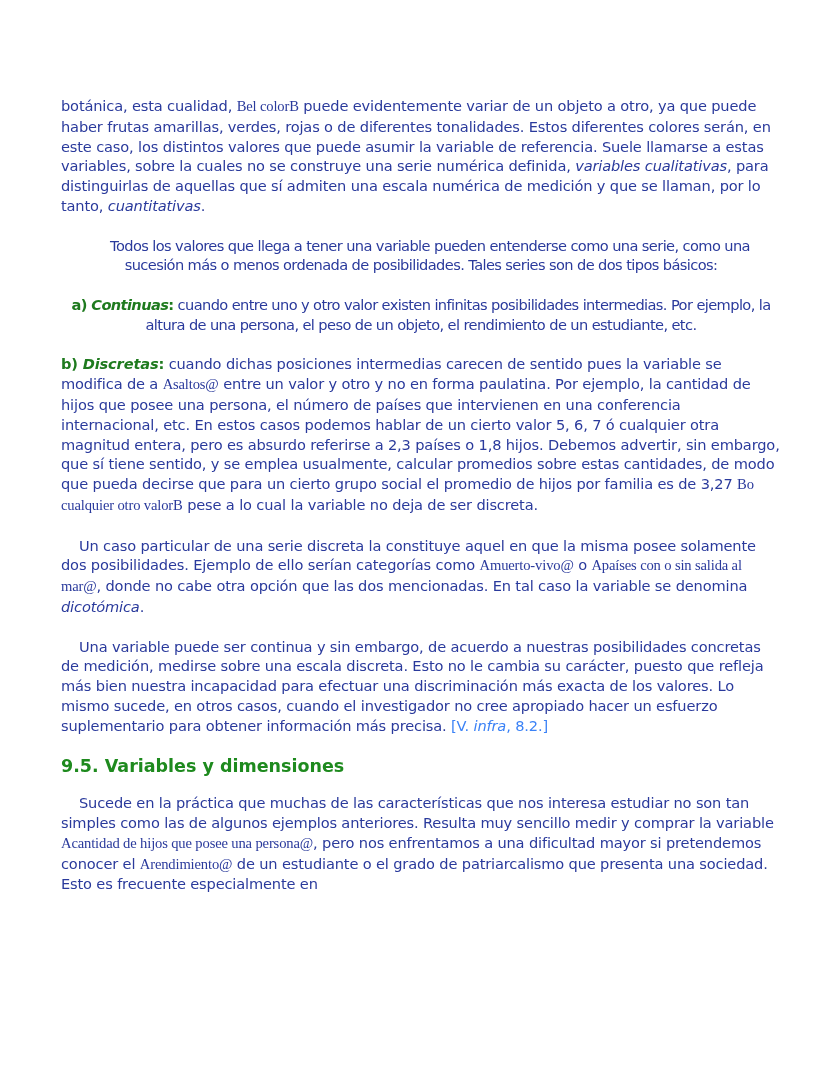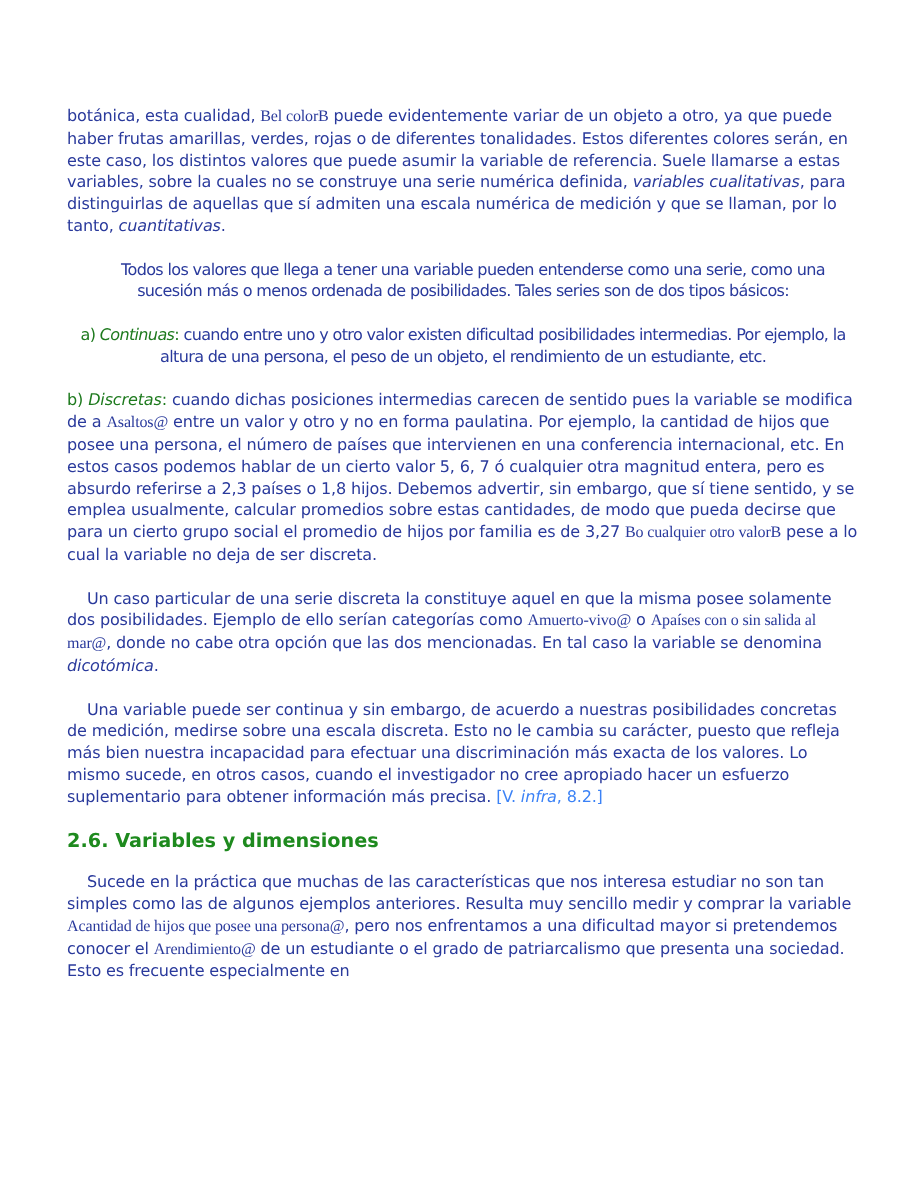--- a/index.html
+++ b/index.html
@@ -8,55 +8,55 @@
       font-family: "DejaVu Sans", sans-serif;
     }
     .page {
       position: absolute; left: 61px; top: 96px; width: 720px;
       color: #2a3a9c; font-size: 14.6px; line-height: 19.8px;
       letter-spacing: -0.15px;
     }
     p { margin: 0 0 19.8px 0; }
     .indent { text-indent: 18px; }
     .serif { font-family: Liberation Serif, serif; }
-    .label { color: #1e7a1e; font-weight: normal; }
+    .label { color: #1e7a1e; font-weight: bold; }
     .label i { font-style: italic; }
     .ref { color: #3b82f6; }
     h2 {
       margin: 0 0 16px 0; color: #1e8a1e; font-size: 17.5px;
       font-weight: bold; line-height: 22px; letter-spacing: 0;
     }
     .tight { letter-spacing: -0.6px; text-align: center; }
   </style>
 </head>
 <body>
 
 <div class="page">
 
   <p>
     <span>botánica, esta cualidad, </span><span class="serif">Bel colorB</span><span> puede evidentemente variar de un objeto a otro, ya que puede haber frutas amarillas, verdes, rojas o de diferentes tonalidades. Estos diferentes colores serán, en este caso, los distintos valores que puede asumir la variable de referencia. Suele llamarse a estas variables, sobre la cuales no se construye una serie numérica definida, </span><i>variables cualitativas</i><span>, para distinguirlas de aquellas que sí admiten una escala numérica de medición y que se llaman, por lo tanto, </span><i>cuantitativas</i><span>.</span>
   </p>
 
   <p class="indent tight">Todos los valores que llega a tener una variable pueden entenderse como una serie, como una sucesión más o menos ordenada de posibilidades. Tales series son de dos tipos básicos:</p>
 
   <p class="tight">
-    <span class="label"><span>a) </span><i>Continuas</i><span>:</span></span><span> cuando entre uno y otro valor existen dificultad posibilidades intermedias. Por ejemplo, la altura de una persona, el peso de un objeto, el rendimiento de un estudiante, etc.</span>
+    <span class="label"><span>a) </span><i>Continuas</i><span>:</span></span><span> cuando entre uno y otro valor existen infinitas posibilidades intermedias. Por ejemplo, la altura de una persona, el peso de un objeto, el rendimiento de un estudiante, etc.</span>
   </p>
 
   <p>
     <span class="label"><span>b) </span><i>Discretas</i><span>:</span></span><span> cuando dichas posiciones intermedias carecen de sentido pues la variable se modifica de a </span><span class="serif">Asaltos@</span><span> entre un valor y otro y no en forma paulatina. Por ejemplo, la cantidad de hijos que posee una persona, el número de países que intervienen en una conferencia internacional, etc. En estos casos podemos hablar de un cierto valor 5, 6, 7 ó cualquier otra magnitud entera, pero es absurdo referirse a 2,3 países o 1,8 hijos. Debemos advertir, sin embargo, que sí tiene sentido, y se emplea usualmente, calcular promedios sobre estas cantidades, de modo que pueda decirse que para un cierto grupo social el promedio de hijos por familia es de 3,27 </span><span class="serif">Bo cualquier otro valorB</span><span> pese a lo cual la variable no deja de ser discreta.</span>
   </p>
 
   <p class="indent">
     <span>Un caso particular de una serie discreta la constituye aquel en que la misma posee solamente dos posibilidades. Ejemplo de ello serían categorías como </span><span class="serif">Amuerto-vivo@</span><span> o </span><span class="serif">Apaíses con o sin salida al mar@</span><span>, donde no cabe otra opción que las dos mencionadas. En tal caso la variable se denomina </span><i>dicotómica</i><span>.</span>
   </p>
 
   <p class="indent">
     <span>Una variable puede ser continua y sin embargo, de acuerdo a nuestras posibilidades concretas de medición, medirse sobre una escala discreta. Esto no le cambia su carácter, puesto que refleja más bien nuestra incapacidad para efectuar una discriminación más exacta de los valores. Lo mismo sucede, en otros casos, cuando el investigador no cree apropiado hacer un esfuerzo suplementario para obtener información más precisa. </span><span class="ref"><span>[V. </span><i>infra</i><span>, 8.2.]</span></span>
   </p>
 
-  <h2>2.6. Variables y dimensiones</h2>
+  <h2>9.5. Variables y dimensiones</h2>
 
   <p class="indent">
     <span>Sucede en la práctica que muchas de las características que nos interesa estudiar no son tan simples como las de algunos ejemplos anteriores. Resulta muy sencillo medir y comprar la variable </span><span class="serif">Acantidad de hijos que posee una persona@</span><span>, pero nos enfrentamos a una dificultad mayor si pretendemos conocer el </span><span class="serif">Arendimiento@</span><span> de un estudiante o el grado de patriarcalismo que presenta una sociedad. Esto es frecuente especialmente en</span>
   </p>
 
 </div>
 
 </body></html>

